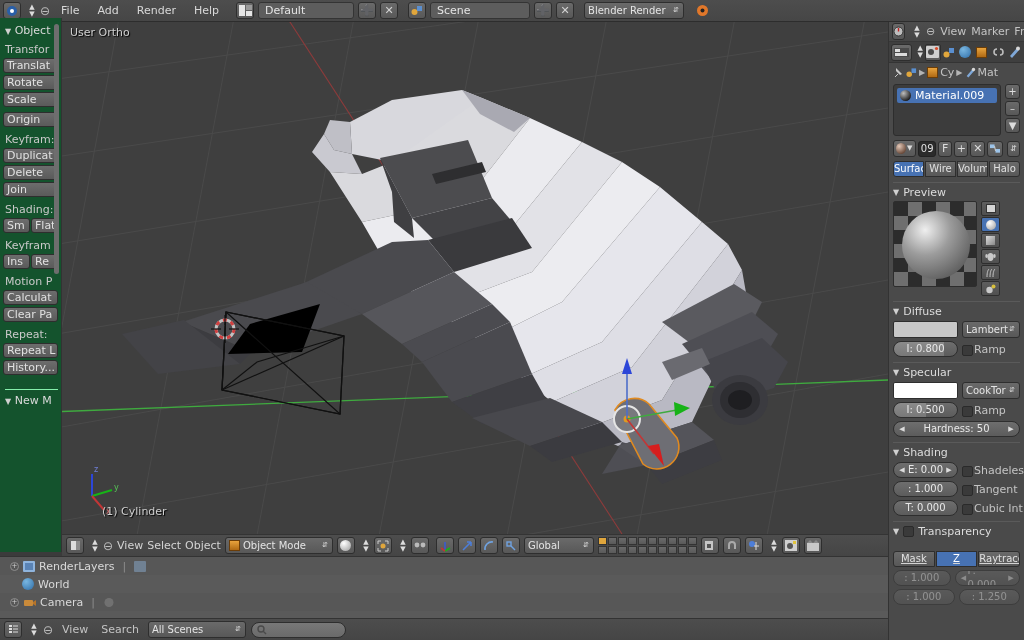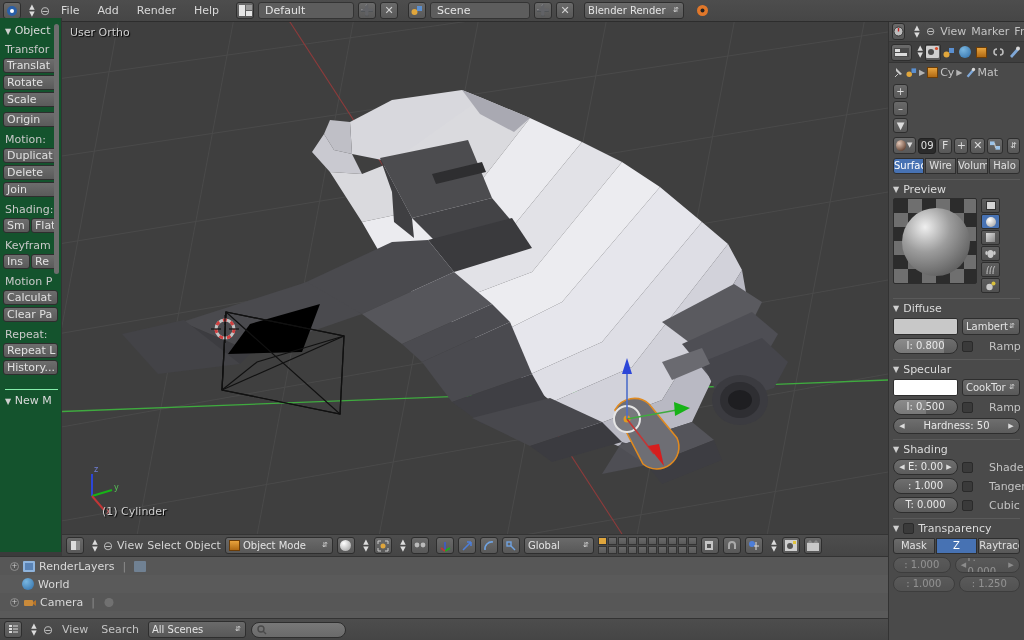--- a/index.html
+++ b/index.html
@@ -119,21 +119,21 @@
   .fld .fill { position:absolute; left:0; top:0; bottom:0;
                background:linear-gradient(#8b8b8b,#787878); border-radius:8px 0 0 8px; }
   .fld span { position:relative; z-index:2; }
   .swatch { height:17px; border:1px solid #2e2e2e; border-radius:2px; }
   .drop { background:linear-gradient(#6a6a6a,#585858); border:1px solid #2e2e2e;
           border-radius:3px; height:17px; line-height:15px; font-size:10px;
           color:#e4e4e4; display:flex; align-items:center; padding:0 3px;
           justify-content:space-between; overflow:hidden; }
   .cbox { width:11px; height:11px; background:#3a3a3a; border:1px solid #2a2a2a;
           border-radius:2px; flex:none; }
-  .ck { display:flex; align-items:center; gap:16px; }
+  .ck { display:flex; align-items:flex-end; gap:1px; }
   .r2 { display:flex; gap:4px; align-items:center; margin-top:3px; }
   .dim { opacity:.45; }
 
   
   #outliner { position:absolute; left:0; top:556px; width:888px; height:62px;
               background:#5a5a5a; border-top:1px solid #333; overflow:hidden; }
   .otrow { display:flex; align-items:center; gap:4px; height:18px;
            padding-left:10px; color:#d8d8d8; font-size:11px; }
   .otrow:nth-child(odd) { background:#575757; }
   .exp { width:9px; height:9px; border:1px solid #8d8d8d; border-radius:50%;
@@ -210,21 +210,21 @@
       <span class="tri">▼</span>
       <span>Object</span>
     </div>
 
     <div class="sect">Transfor</div>
     <div class="tbtn">Translat</div>
     <div class="tbtn">Rotate</div>
     <div class="tbtn">Scale</div>
     <div class="tbtn" style="margin-top:5px;">Origin</div>
 
-    <div class="sect">Motion:</div>
+    <div class="sect">Keyfram:</div>
     <div class="tbtn">Duplicat</div>
     <div class="tbtn">Delete</div>
     <div class="tbtn">Join</div>
 
     <div class="sect">Shading:</div>
     <div class="row">
       <div class="tbtn" style="flex:1">Sm</div>
       <div class="tbtn" style="flex:1">Flat</div>
     </div>
 
@@ -574,20 +574,26 @@
       <svg width="11" height="11" viewBox="0 0 13 12">
           <path d="M2 10L9 2l2 2-7 8z" fill="#7fa8d8"></path>
           <circle cx="10" cy="2.5" r="2" fill="#d8d8d8"></circle>
         </svg>
       <span class="lbl">Mat</span>
     </div>
 
     <div id="props-body">
 
       <div style="display:flex; gap:4px;">
+        <div class="mlist" style="flex:1;">
+          <div class="mrow">
+            <span class="sphere-ico"></span>
+            <span style="color:#fff;font-size:11px;">Material.009</span>
+          </div>
+        </div>
         <div class="sidebtns">
           <div class="sq">+</div>
           <div class="sq">–</div>
           <div class="sq">▼</div>
         </div>
       </div>
 
       <div style="display:flex; gap:2px; align-items:center; margin-top:4px;">
         <div class="btn" style="padding:0 2px;">
           <span class="sphere-ico" style="background:radial-gradient(circle at 32% 30%,#e3c8b8,#6a4a3a 75%)"></span>
@@ -736,21 +742,21 @@
           <span class="cbox"></span>
           <span class="lbl">Cubic Int</span>
         </div>
       </div>
 
       <div class="panel-hdr">
         <span class="tri">▼</span>
         <span class="cbox"></span>
         <span>Transparency</span>
       </div>
-      <div class="seg" style="margin-top:3px;">
+      <div class="seg" style="margin-top:13px;text-decoration:underline;">
         <div class="s">Mask</div>
         <div class="s on">Z Transp</div>
         <div class="s">Raytrace</div>
       </div>
       <div class="r2">
         <div class="fld dim" style="flex:1;">
           <span>: 1.000</span>
         </div>
         <div class="fld dim" style="flex:1;justify-content:space-between;padding:0 4px;">
           <span class="spin">◀</span>

